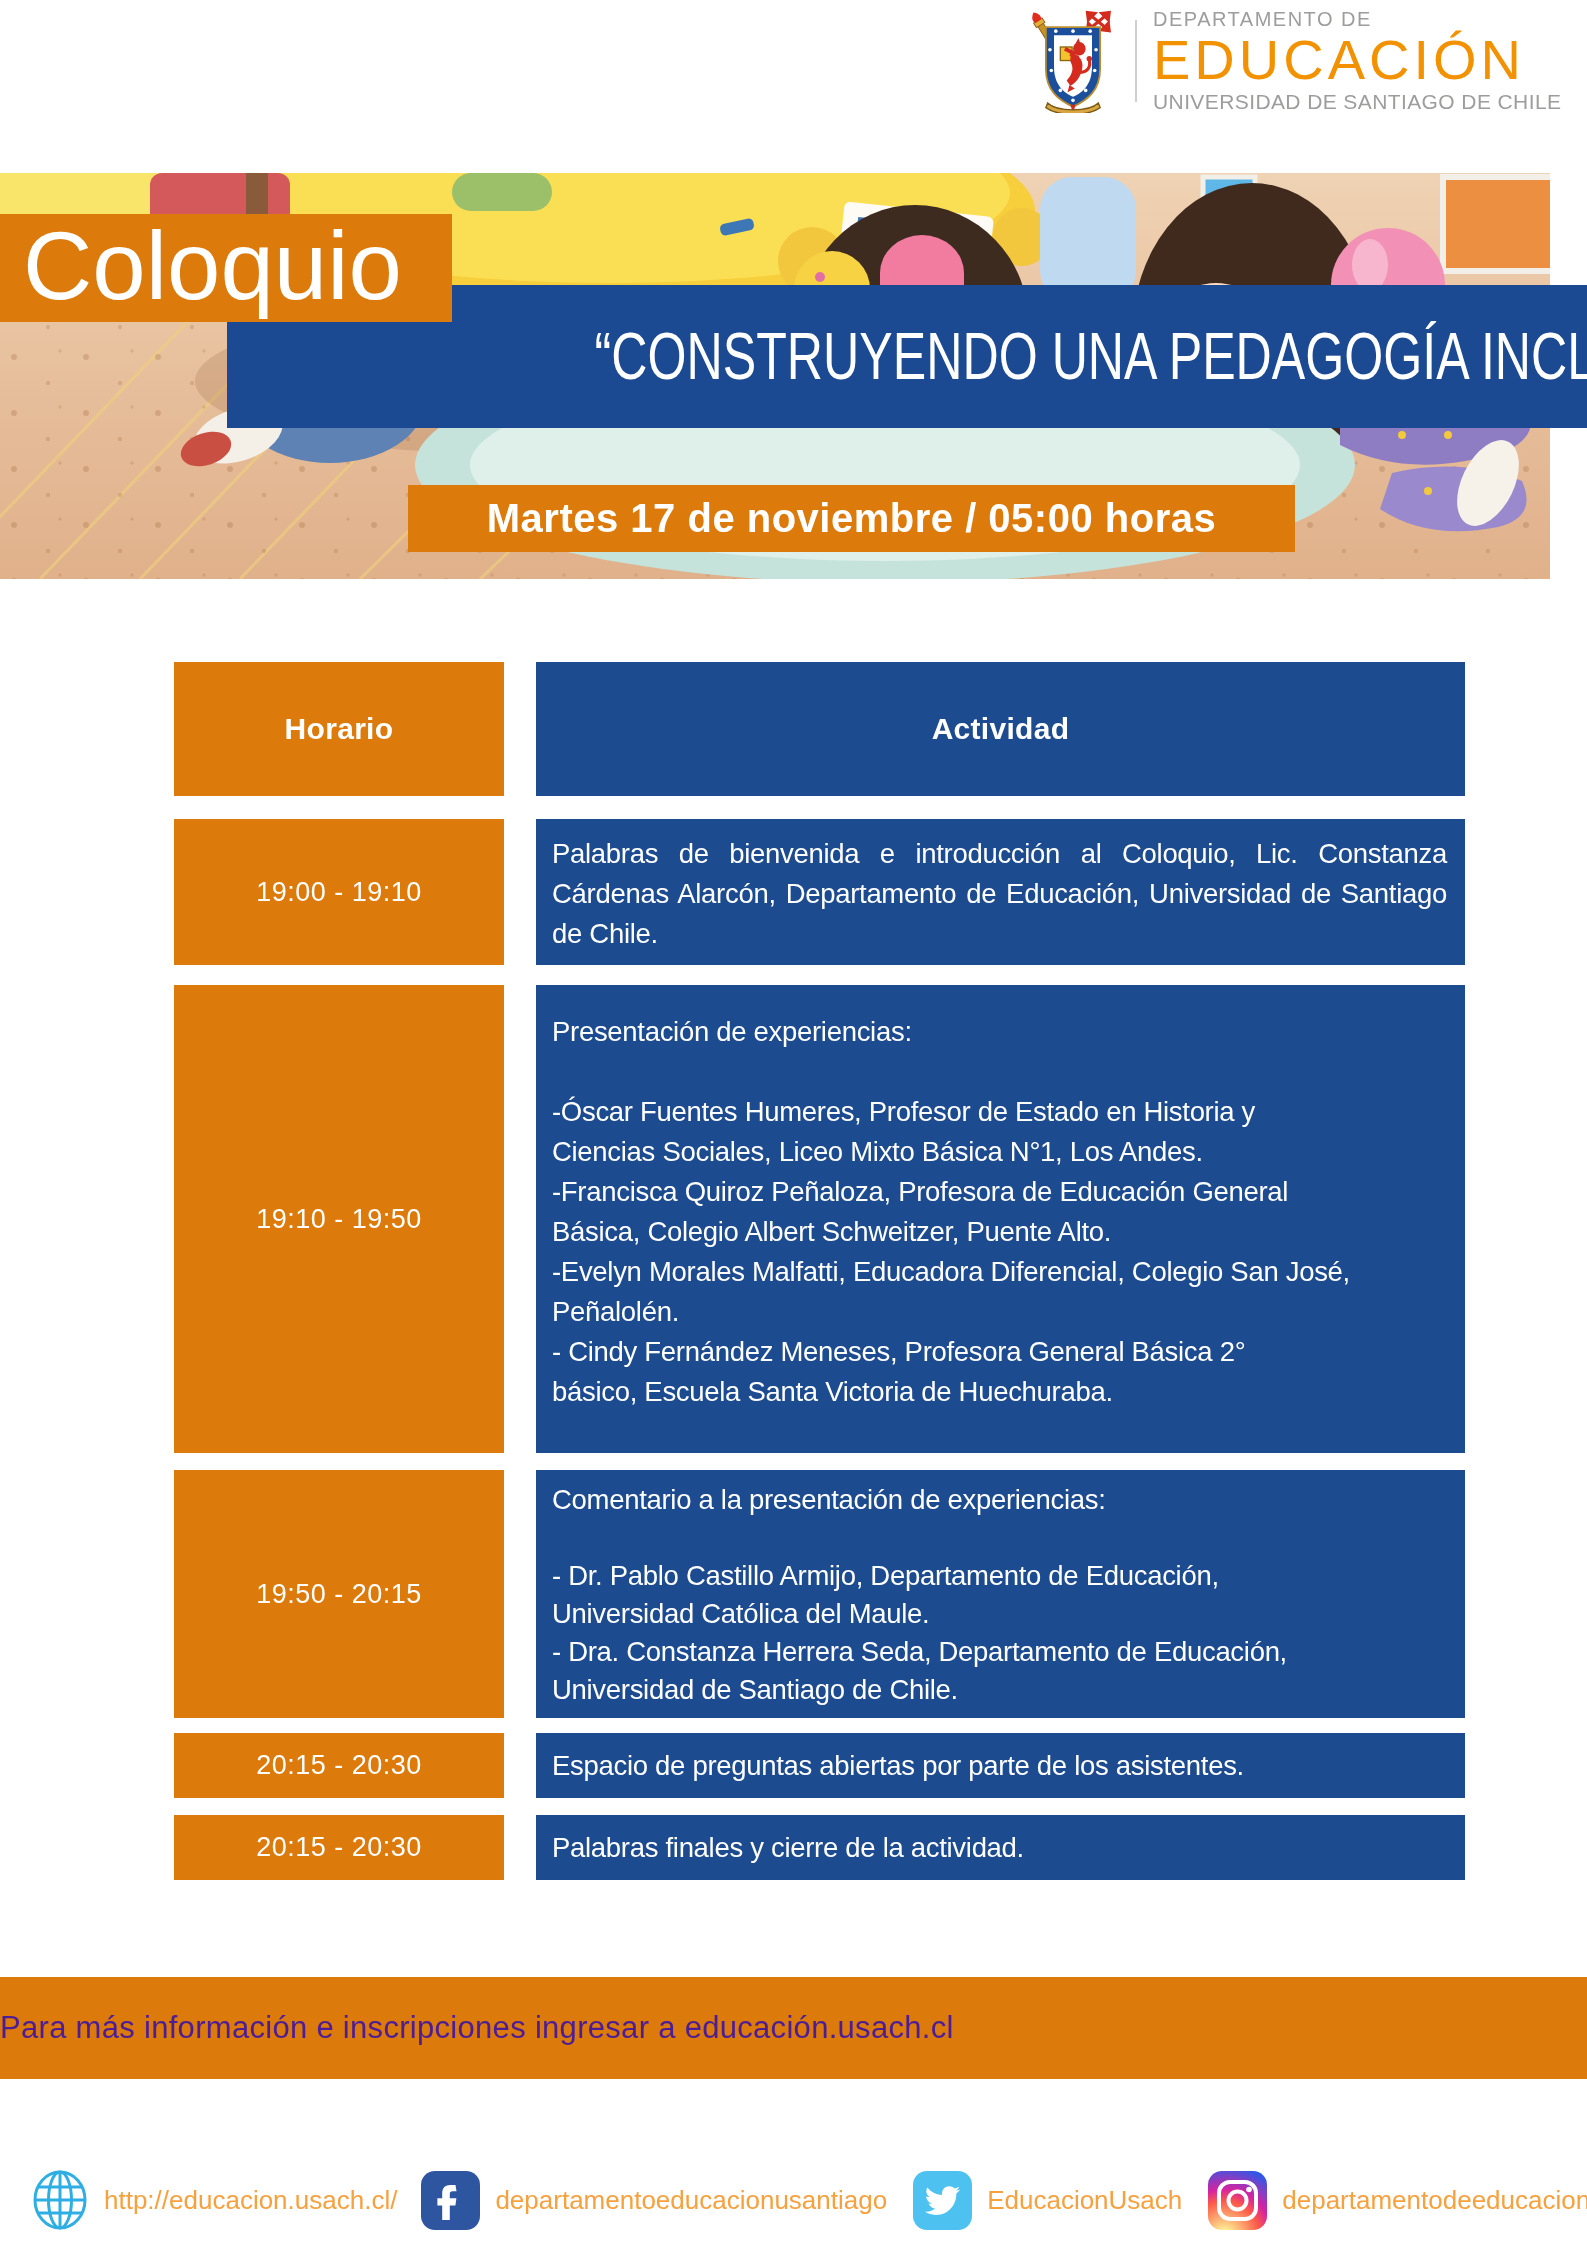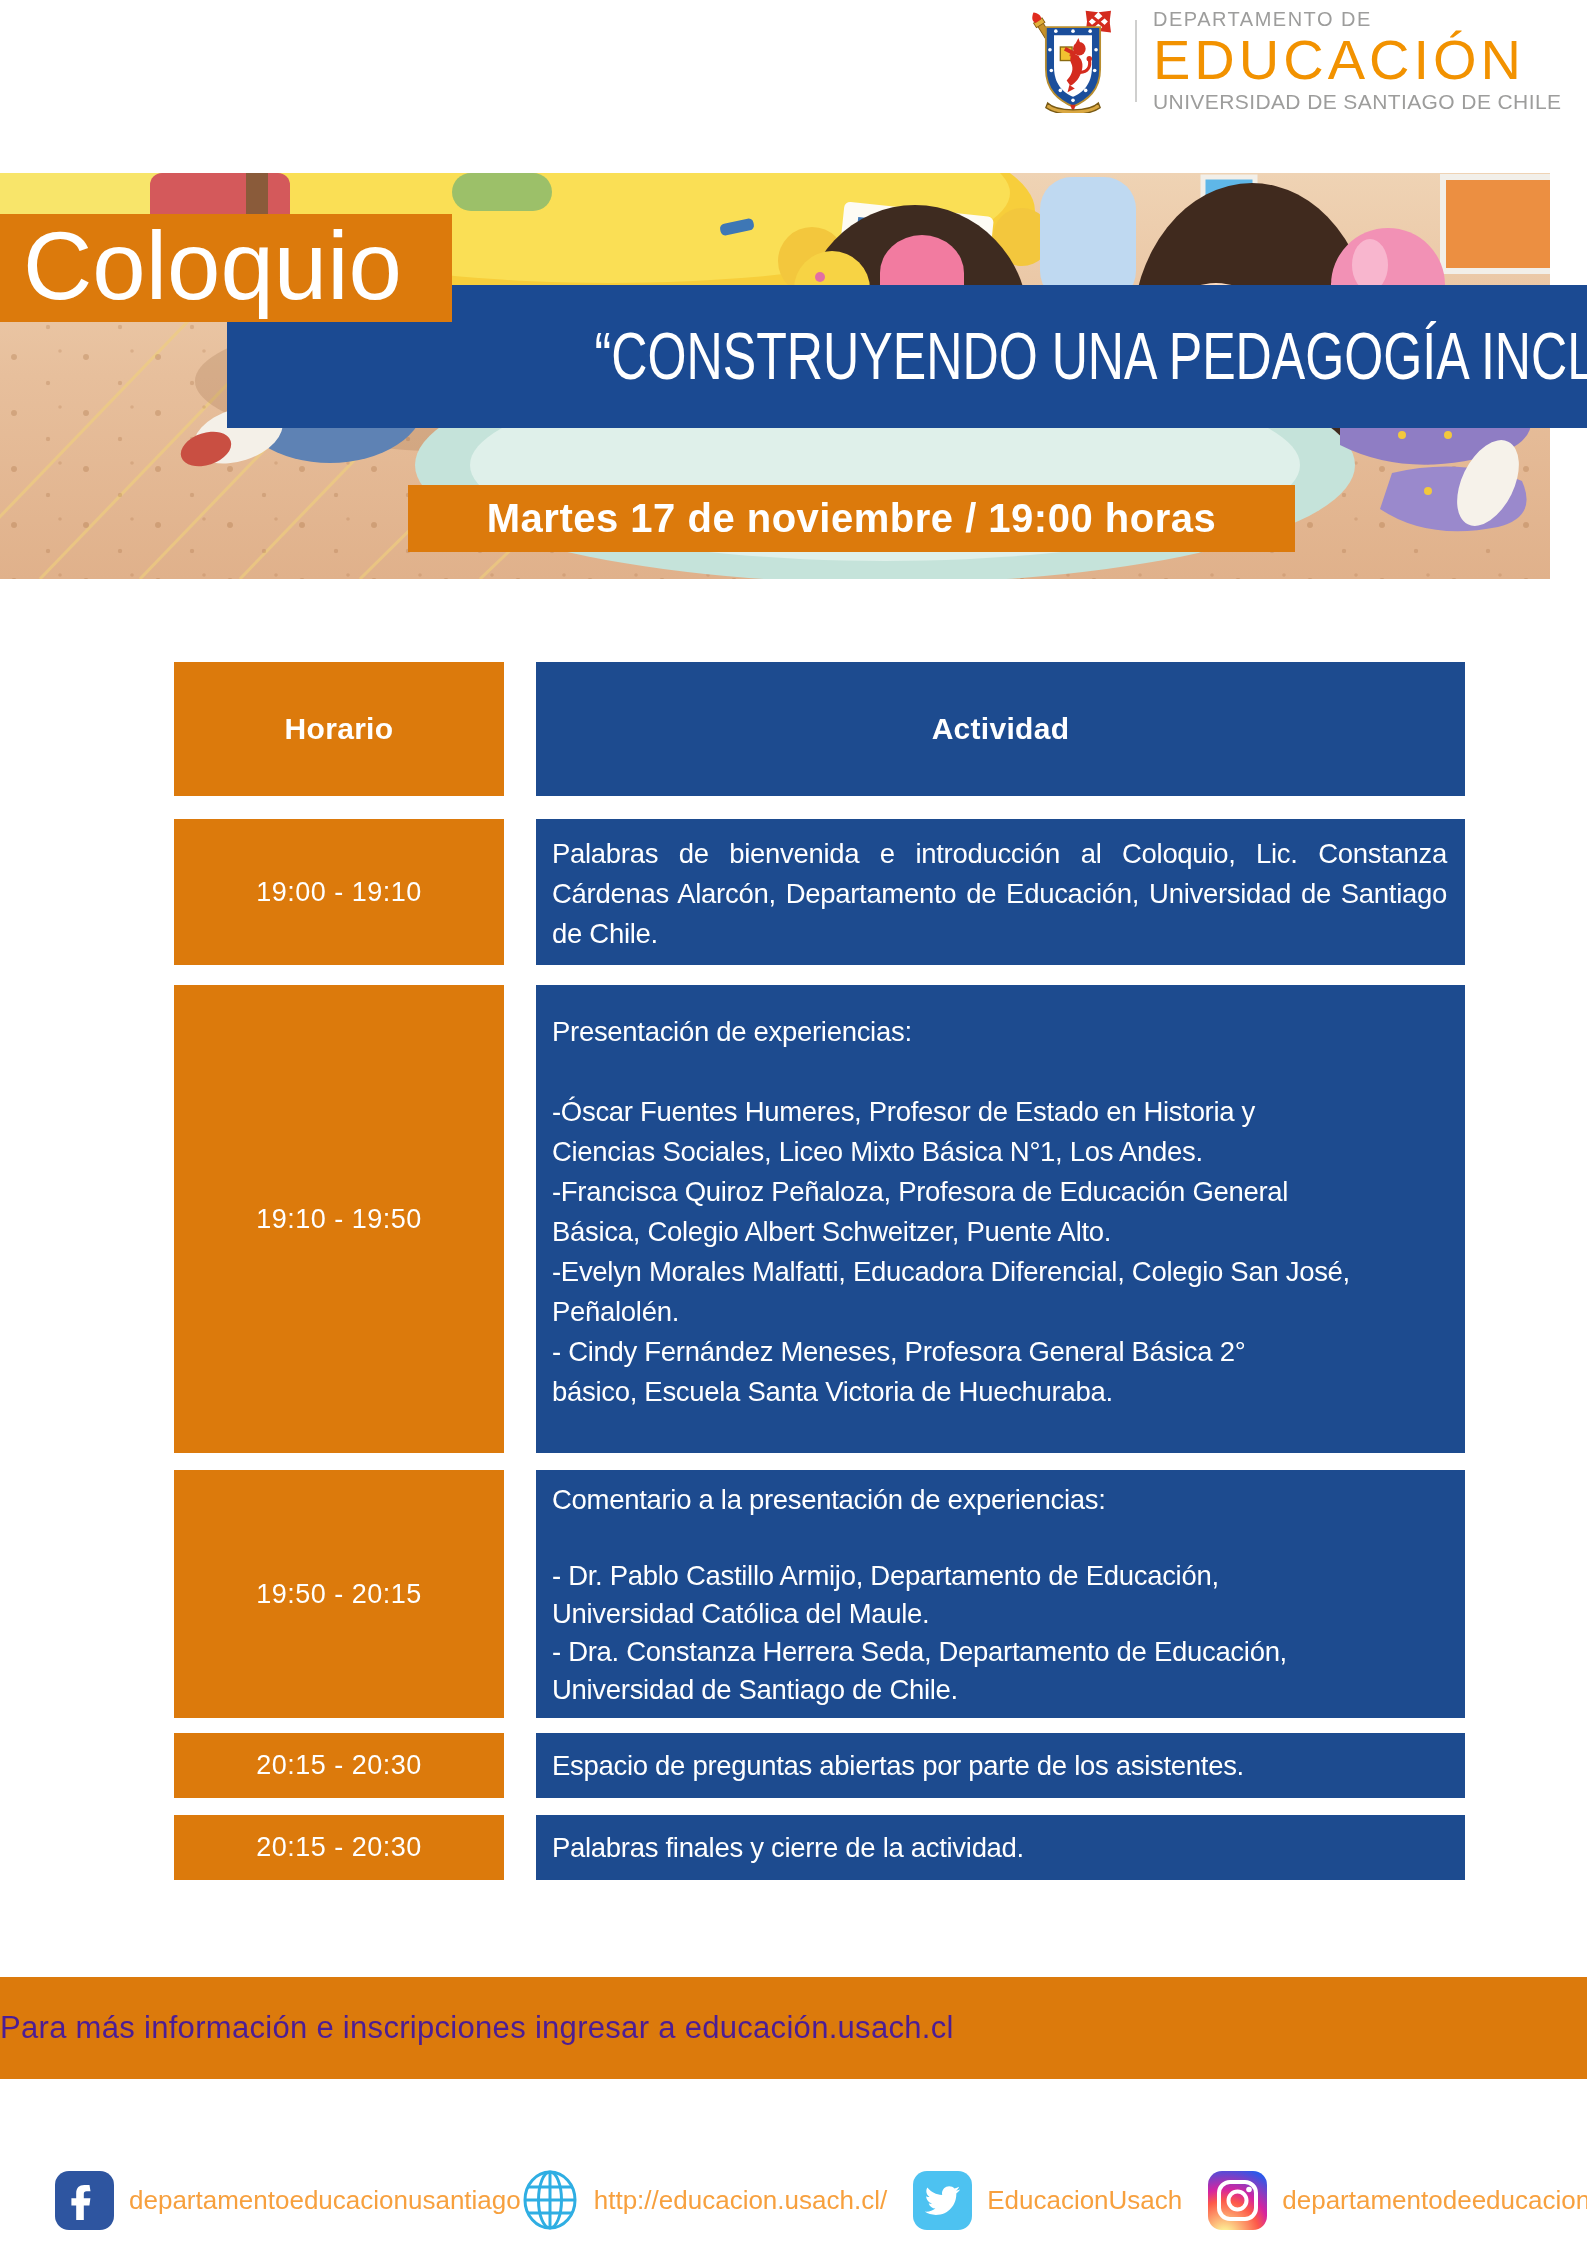--- a/index.html
+++ b/index.html
@@ -235,21 +235,21 @@
     </svg>
     <div class="banner-white-strip"></div>
 
     <div class="title-bar">
       <span class="title-text">“CONSTRUYENDO UNA PEDAGOGÍA INCLUSIVA”</span>
     </div>
     <div class="coloquio-box">
       <span>Coloquio</span>
     </div>
     <div class="date-bar">
-      <span>Martes 17 de noviembre / 19:00 horas</span>
+      <span>Martes 17 de noviembre / 05:00 horas</span>
     </div>
   </div>
 
   <div class="schedule">
     <div class="srow hdr r-h">
       <div class="cell-time">Horario</div>
       <div class="cell-act">Actividad</div>
     </div>
 
     <div class="srow r0">
@@ -290,44 +290,44 @@
       <div class="cell-time">20:15 - 20:30</div>
       <div class="cell-act act-center">Palabras finales y cierre de la actividad.</div>
     </div>
   </div>
 
   <div class="info-bar">
     <span>Para más información e inscripciones ingresar a educación.usach.cl</span>
   </div>
 
   <div class="social">
-
-    <div class="social-item gap-a">
-      <div class="sq-icon fb">
-        <svg viewBox="0 0 59 59" width="59" height="59" aria-hidden="true">
-          <path fill="#fff" d="M34.5,14 h-5.2 c-5.1,0 -8.1,2.9 -8.1,8.2 v5 h-4.8 v7.3 h4.8 V49 h7.6 V34.5 h5.6 l1,-7.3 h-6.6 v-4.2 c0,-1.9 0.8,-2.8 2.8,-2.8 h3.9 z"></path>
-        </svg>
-      </div>
-      <span class="social-label">departamentoeducacionusantiago</span>
-    </div>
 
     <div class="social-item">
       <svg class="globe-wrap" viewBox="0 0 58 62" aria-hidden="true">
         <g stroke="#2FAEE3" stroke-width="3" fill="none">
           <ellipse cx="29" cy="31" rx="25" ry="28"></ellipse>
           <ellipse cx="29" cy="31" rx="11.5" ry="28"></ellipse>
           <line x1="29" y1="3" x2="29" y2="59"></line>
           <line x1="6" y1="18" x2="52" y2="18"></line>
           <line x1="4" y1="31" x2="54" y2="31"></line>
           <line x1="6" y1="44" x2="52" y2="44"></line>
         </g>
       </svg>
       <span class="social-label">http://educacion.usach.cl/</span>
     </div>
 
+    <div class="social-item gap-a">
+      <div class="sq-icon fb">
+        <svg viewBox="0 0 59 59" width="59" height="59" aria-hidden="true">
+          <path fill="#fff" d="M34.5,14 h-5.2 c-5.1,0 -8.1,2.9 -8.1,8.2 v5 h-4.8 v7.3 h4.8 V49 h7.6 V34.5 h5.6 l1,-7.3 h-6.6 v-4.2 c0,-1.9 0.8,-2.8 2.8,-2.8 h3.9 z"></path>
+        </svg>
+      </div>
+      <span class="social-label">departamentoeducacionusantiago</span>
+    </div>
+
     <div class="social-item gap-b">
       <div class="sq-icon tw">
         <svg viewBox="0 0 59 59" width="59" height="59" aria-hidden="true">
           <path fill="#fff" d="M47,18.5 c-1.3,.6 -2.7,1 -4.1,1.2 c1.5,-.9 2.6,-2.3 3.2,-4 c-1.4,.8 -2.9,1.4 -4.6,1.8 c-1.3,-1.4 -3.2,-2.3 -5.3,-2.3 c-4,0 -7.2,3.2 -7.2,7.2 c0,.6 .1,1.1 .2,1.6 c-6,-.3 -11.3,-3.2 -14.9,-7.5 c-.6,1.1 -1,2.3 -1,3.6 c0,2.5 1.3,4.7 3.2,6 c-1.2,0 -2.3,-.4 -3.3,-.9 v.1 c0,3.5 2.5,6.4 5.8,7.1 c-.6,.2 -1.2,.3 -1.9,.3 c-.5,0 -.9,0 -1.4,-.1 c.9,2.9 3.6,5 6.7,5 c-2.5,1.9 -5.6,3.1 -9,3.1 l-1.7,-.1 c3.2,2.1 7,3.3 11.1,3.3 c13.3,0 20.5,-11 20.5,-20.5 v-.9 c1.4,-1 2.6,-2.3 3.7,-3.8 z"></path>
         </svg>
       </div>
       <span class="social-label">EducacionUsach</span>
     </div>
 
     <div class="social-item gap-b">

